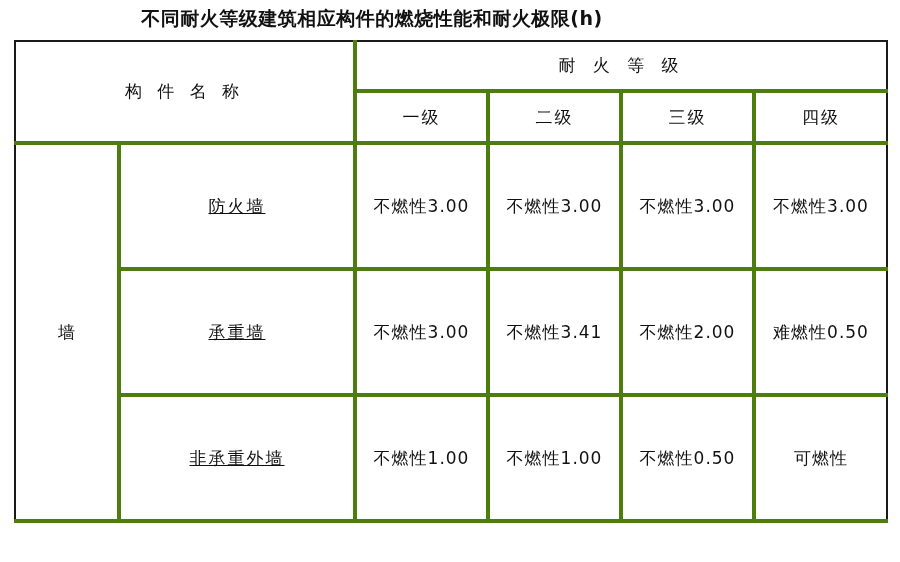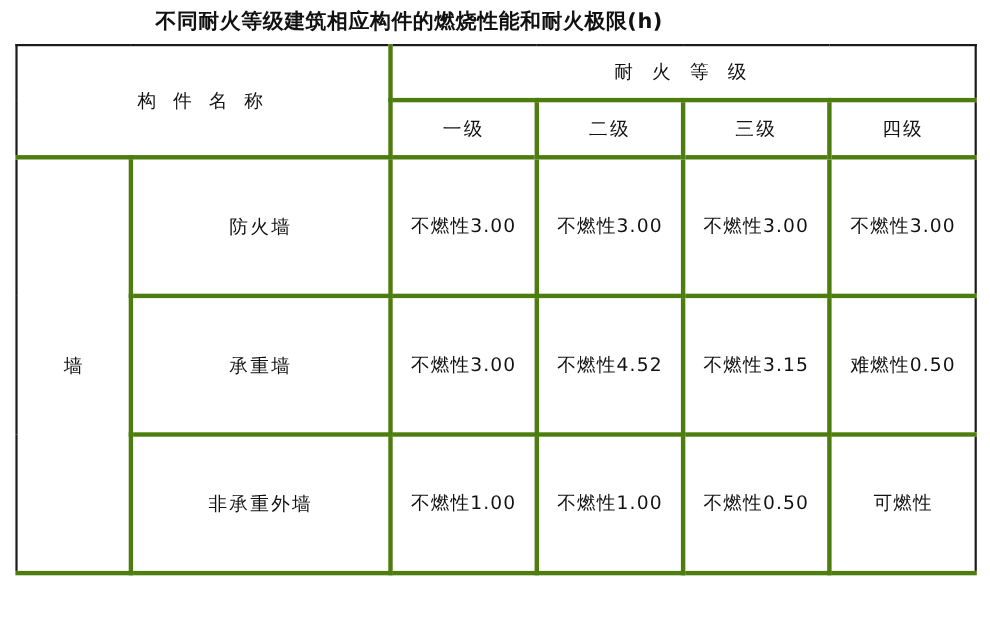--- a/index.html
+++ b/index.html
@@ -63,20 +63,21 @@
   .hdr-level {
     font-size: 18px;
     letter-spacing: 2px;
   }
   .grp-label {
     font-size: 18px;
   }
   .comp-label {
     font-size: 18px;
     letter-spacing: 2px;
+    text-decoration: underline;
   }
   .cell-stack {
     display: flex;
     flex-direction: row;
     align-items: center;
     justify-content: center;
     line-height: 1.55;
   }
   .cell-class {
     font-size: 17px;
@@ -156,27 +157,27 @@
           <td class="comp-label">承重墙</td>
           <td>
             <div class="cell-stack">
               <span class="cell-class">不燃性</span>
               <span class="cell-val">3.00</span>
             </div>
           </td>
           <td>
             <div class="cell-stack">
               <span class="cell-class">不燃性</span>
-              <span class="cell-val">4.52</span>
-            </div>
-          </td>
-          <td>
-            <div class="cell-stack">
-              <span class="cell-class">不燃性</span>
-              <span class="cell-val">3.15</span>
+              <span class="cell-val">3.41</span>
+            </div>
+          </td>
+          <td>
+            <div class="cell-stack">
+              <span class="cell-class">不燃性</span>
+              <span class="cell-val">2.00</span>
             </div>
           </td>
           <td class="outer-right">
             <div class="cell-stack">
               <span class="cell-class">难燃性</span>
               <span class="cell-val">0.50</span>
             </div>
           </td>
         </tr>
 

